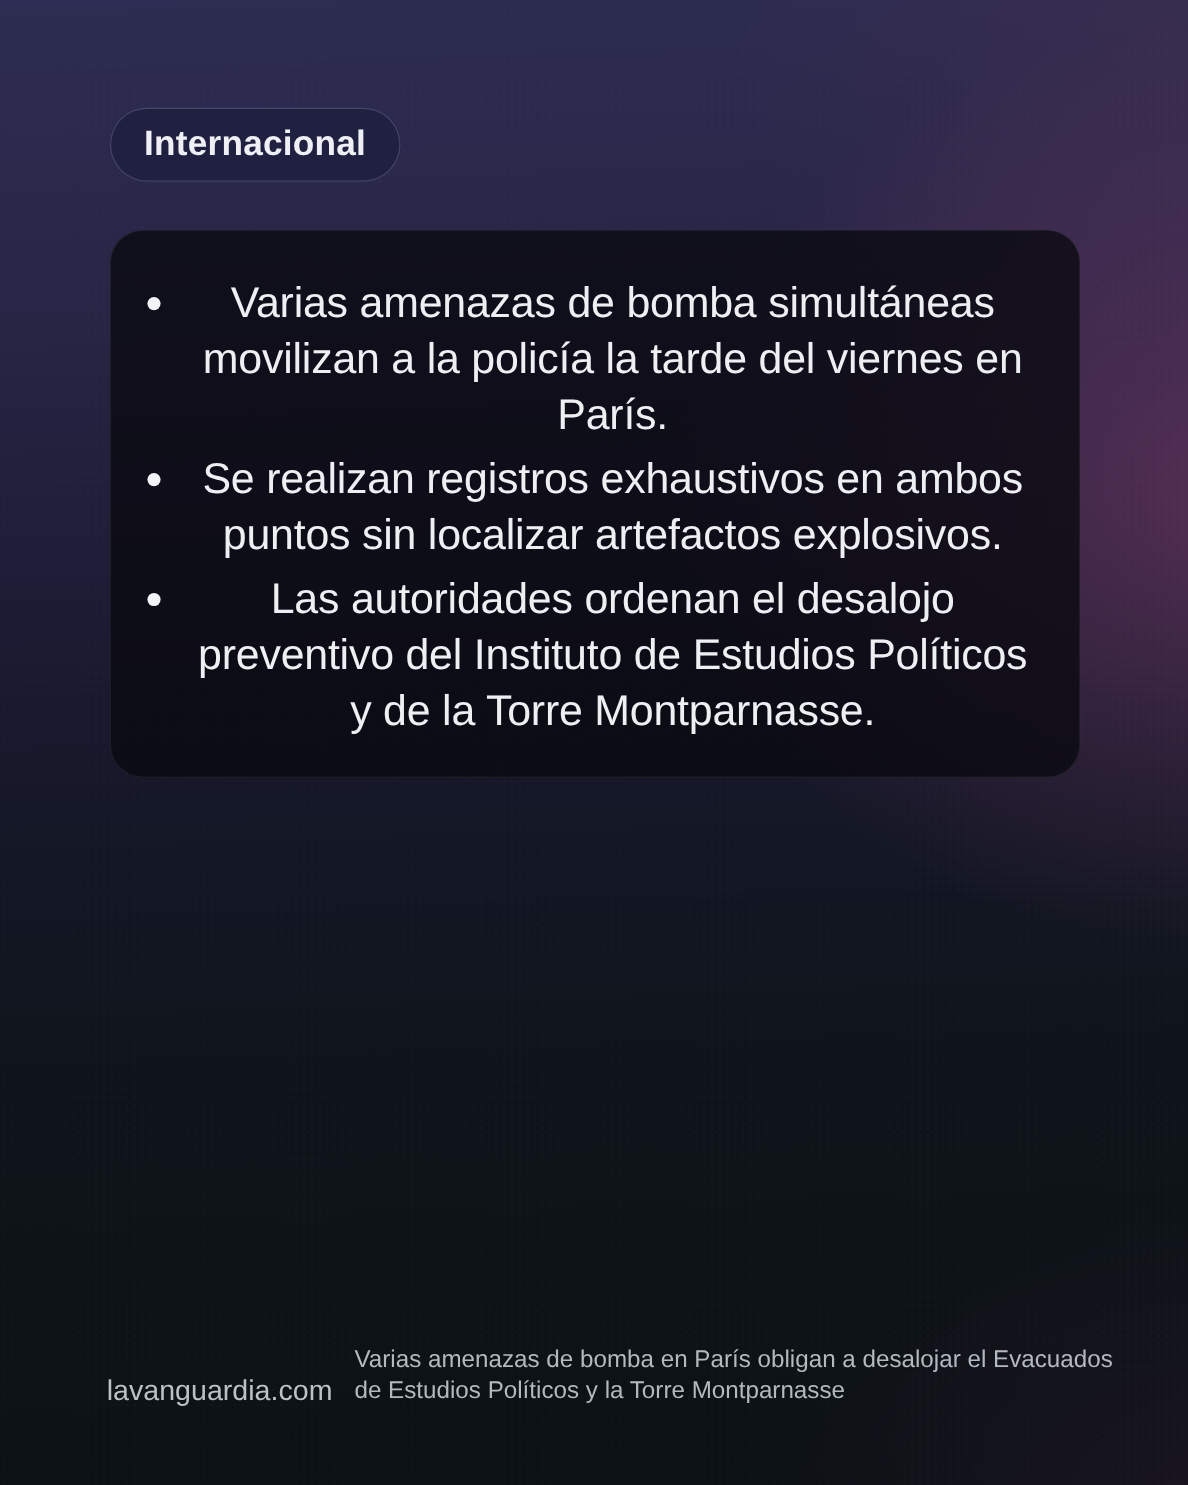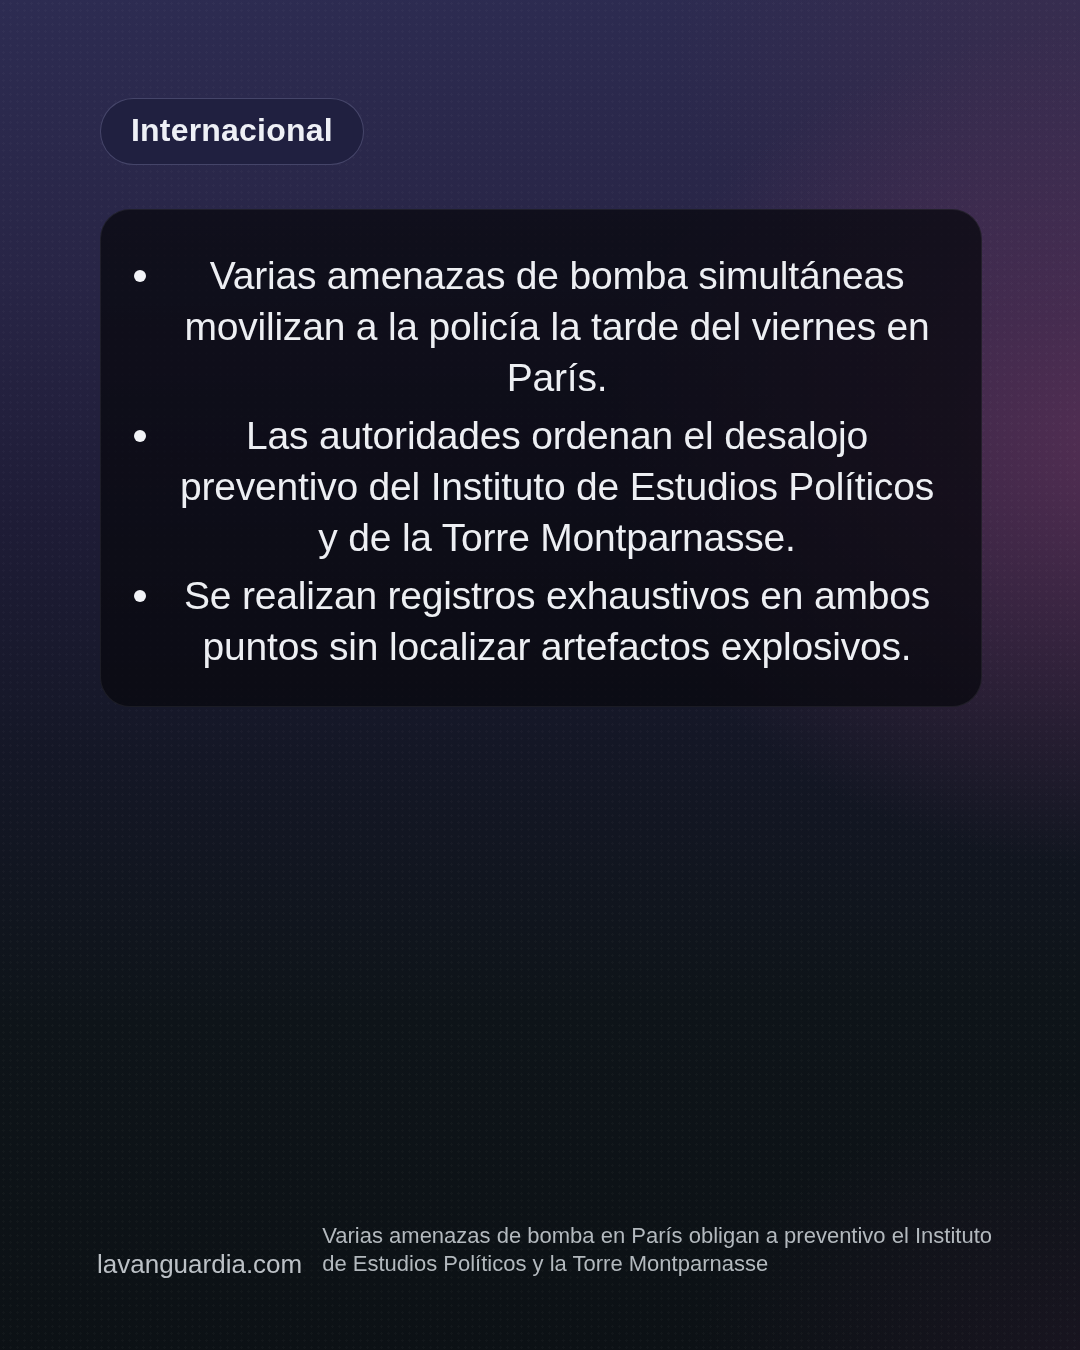--- a/index.html
+++ b/index.html
@@ -115,28 +115,28 @@
 
 
     <div class="summary-card">
       <ul>
         <li>
           <span class="bullet-dot"></span>
           <span class="bullet-text">Varias amenazas de bomba simultáneas movilizan a la policía la tarde del viernes en París.</span>
         </li>
         <li>
           <span class="bullet-dot"></span>
-          <span class="bullet-text">Las autoridades ordenan el desalojo preventivo del Instituto de Estudios Políticos y de la Torre Montparnasse.</span>
+          <span class="bullet-text">Se realizan registros exhaustivos en ambos puntos sin localizar artefactos explosivos.</span>
         </li>
         <li>
           <span class="bullet-dot"></span>
-          <span class="bullet-text">Se realizan registros exhaustivos en ambos puntos sin localizar artefactos explosivos.</span>
+          <span class="bullet-text">Las autoridades ordenan el desalojo preventivo del Instituto de Estudios Políticos y de la Torre Montparnasse.</span>
         </li>
       </ul>
     </div>
 
     <div class="footer">
       <div class="source">lavanguardia.com</div>
-      <div class="caption">Varias amenazas de bomba en París obligan a preventivo el Instituto de Estudios Políticos y la Torre Montparnasse</div>
+      <div class="caption">Varias amenazas de bomba en París obligan a desalojar el Evacuados de Estudios Políticos y la Torre Montparnasse</div>
     </div>
 
   </div>
 </div>
 
 </body></html>

